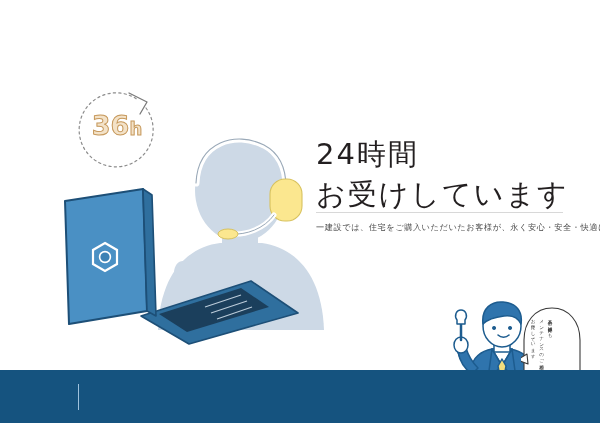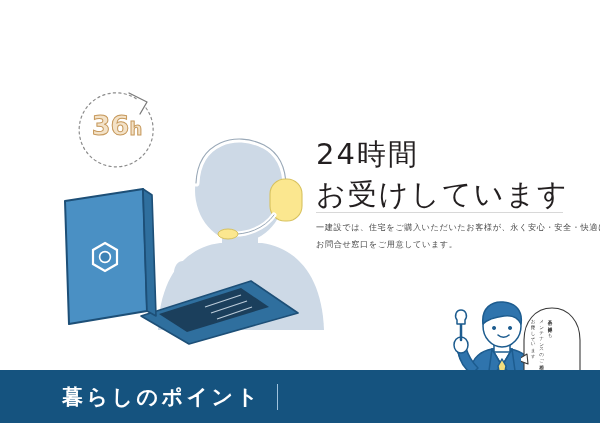--- a/index.html
+++ b/index.html
@@ -220,21 +220,20 @@
 
   <div id="headline">
     <div class="headline-line">24時間</div>
     <div class="headline-line">お受けしています</div>
   </div>
 
   <div id="divider-rule"></div>
 
   <div id="body-copy">
     <div class="body-line">一建設では、住宅をご購入いただいたお客様が、永く安心・安全・快適に</div>
-    <div class="body-line">お問合せ窓口をご用意しています。</div>
   </div>
 
   <svg id="staff" viewBox="0 0 110 127">
     <g stroke="#1d5c8f" stroke-width="1.5" stroke-linejoin="round" stroke-linecap="round" fill="none">
 
       <path d="M24 127 L24 72 C24 62 33 55 44 53 L62 53 C74 55 84 62 84 73 L84 127 Z" fill="#2f74ad"></path>
 
       <path d="M44 53 L54 70 L64 53 Z" fill="#ffffff"></path>
 
       <path d="M44 53 L40 82 L54 70 Z" fill="#2f74ad"></path>
@@ -274,18 +273,17 @@
   </svg>
 
   <svg id="speech-bubble" viewBox="0 0 62 78">
     <path d="M31 2 C48 2 59 16 59 34 L59 64 C59 72 54 76 46 76 L16 76 C8 76 3 72 3 64 L3 34 C3 16 14 2 31 2 Z" fill="#ffffff" stroke="#3a3a3a" stroke-width="1.1"></path>
     <path d="M6 48 L-4 54 L7 58 Z" fill="#ffffff" stroke="#3a3a3a" stroke-width="1.1" stroke-linejoin="round"></path>
   </svg>
   <div id="bubble-text"><span>不具合や補修以外にも</span><br><span>メンテナンスのご相談も</span><br><span>お受けしています</span></div>
 
   <div id="bottom-banner">
     <div id="banner-inner">
-      <span class="banner-text">暮らしのポイント</span>
       <span id="banner-divider"></span>
     </div>
   </div>
 
 </div>
 
 </body></html>

